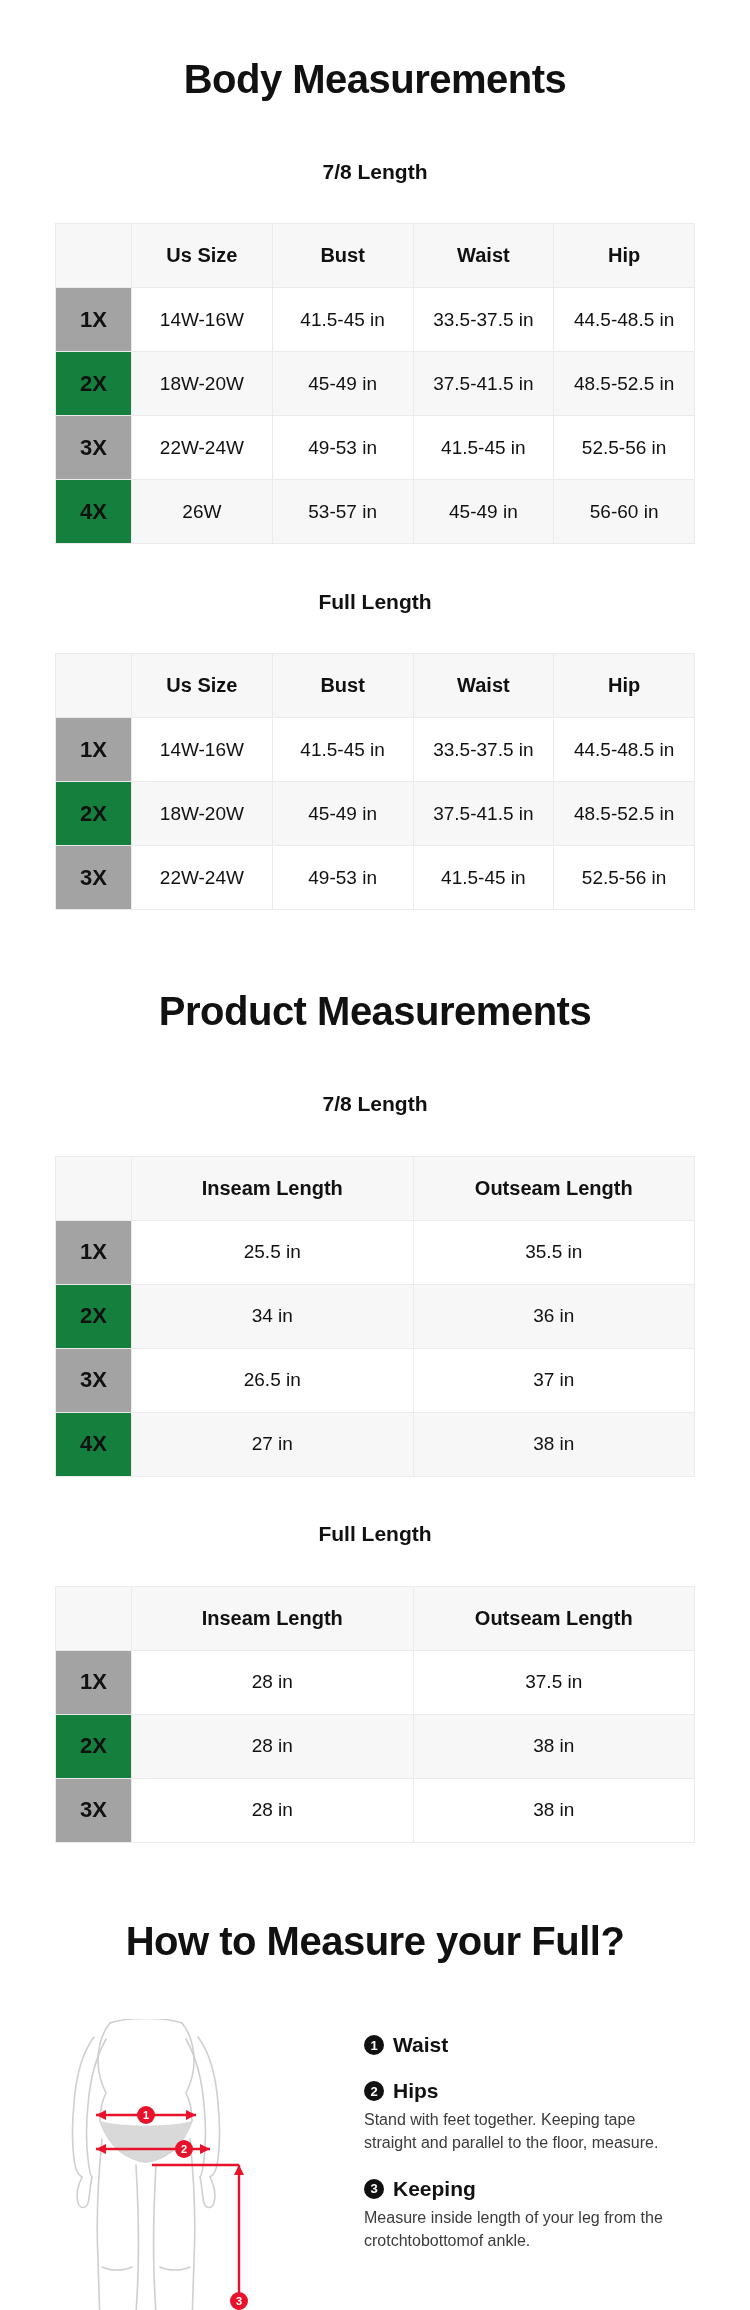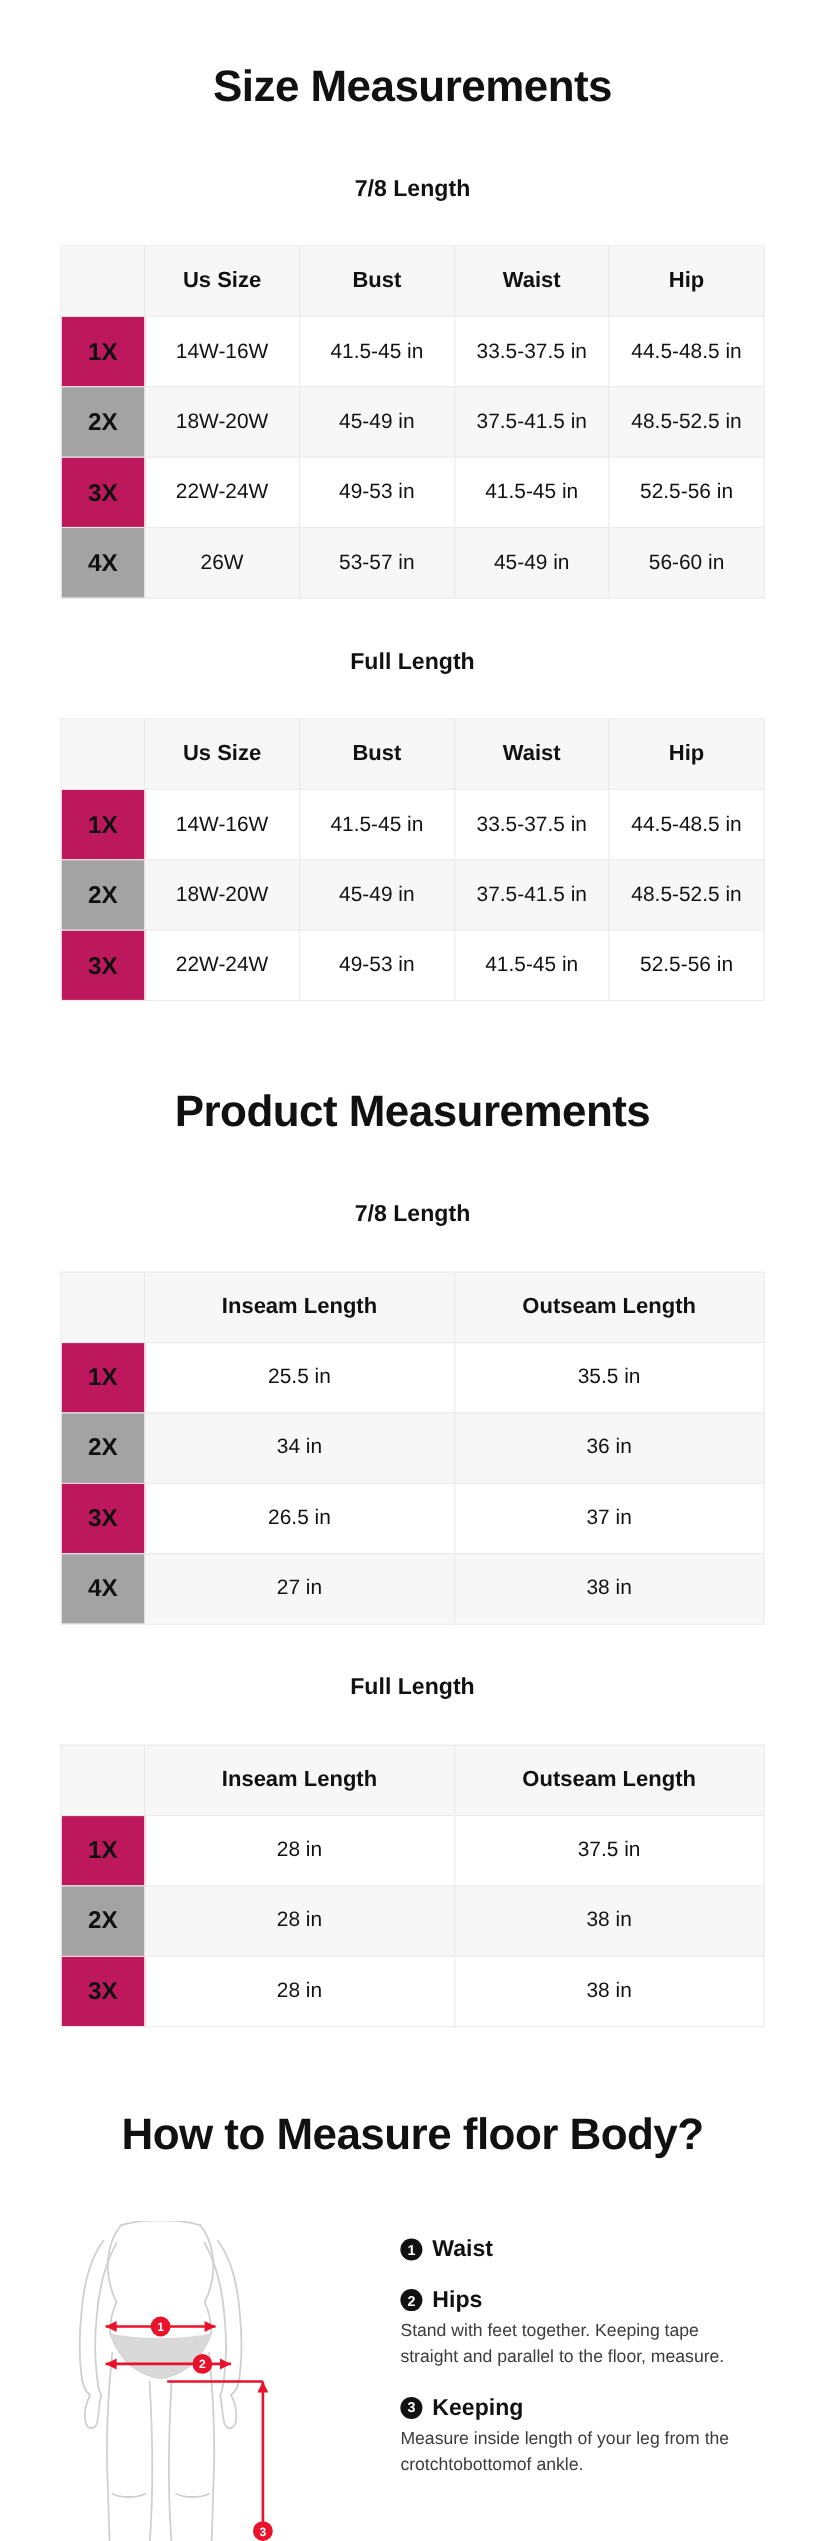--- a/index.html
+++ b/index.html
@@ -53,30 +53,30 @@
   }
   table.sizing thead th {
     background: #f7f7f7;
     font-weight: bold;
     font-size: 20px;
   }
   table.sizing thead th.corner {
     width: 76px;
   }
   table.sizing tbody th {
-    background: #be185d;
+    background: #a3a3a3;
     font-weight: bold;
     font-size: 22px;
     width: 76px;
   }
   table.sizing tbody tr.alt td,
   table.sizing tbody tr.alt th {
     background: #f7f7f7;
   }
-  table.sizing tbody tr.alt th { background: #a3a3a3; }
+  table.sizing tbody tr.alt th { background: #15803d; }
 
   
   table.sizing.prod th, table.sizing.prod td { height: 64px; }
 
   .measure-wrap {
     display: flex;
     align-items: flex-start;
     gap: 12px;
     padding: 0 10px;
   }
@@ -139,21 +139,21 @@
   }
   .top-pad { height: 30px; }
 </style>
 </head>
 <body>
 
 <div class="page">
 
   <div class="top-pad"></div>
 
-  <h1 class="section-title">Size Measurements</h1>
+  <h1 class="section-title">Body Measurements</h1>
   <div class="spacer-2"></div>
   <h2 class="sub-title">7/8 Length</h2>
   <div class="spacer-3"></div>
 
   <table class="sizing">
     <thead>
       <tr>
         <th class="corner"></th>
         <th>Us Size</th>
         <th>Bust</th>
@@ -297,21 +297,21 @@
       <tr>
         <th>3X</th>
         <td>28 in</td>
         <td>38 in</td>
       </tr>
     </tbody>
   </table>
 
   <div style="height:50px"></div>
 
-  <h1 class="section-title">How to Measure floor Body?</h1>
+  <h1 class="section-title">How to Measure your Full?</h1>
   <div style="height:28px"></div>
 
   <div class="measure-wrap">
 
     <div class="figure-col">
       <svg width="310" height="420" viewBox="0 0 310 420">
         <g fill="none" stroke="#cfcfcf" stroke-width="1.6" stroke-linecap="round" stroke-linejoin="round">
 
           <path d="M78 4 C70 14 66 28 66 42 C66 56 70 66 74 74 C70 82 68 92 68 102"></path>
           <path d="M150 4 C158 14 162 28 162 42 C162 56 158 66 154 74 C158 82 160 92 160 102"></path>

